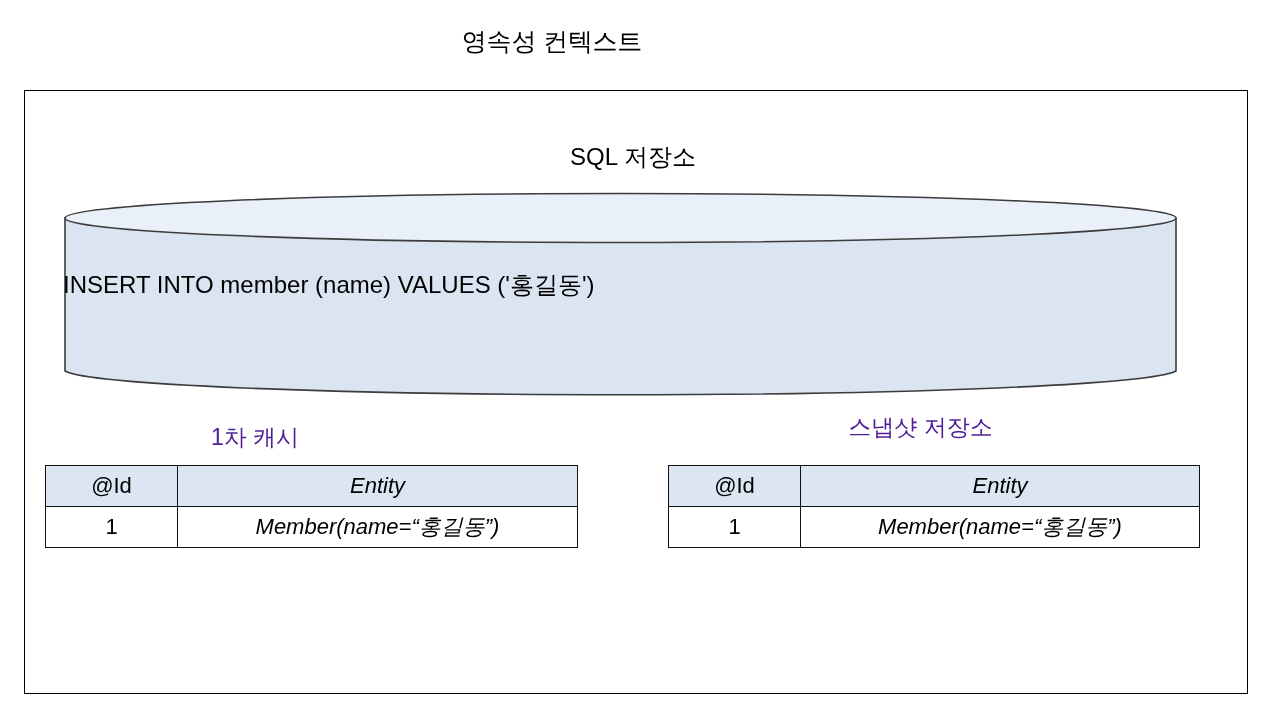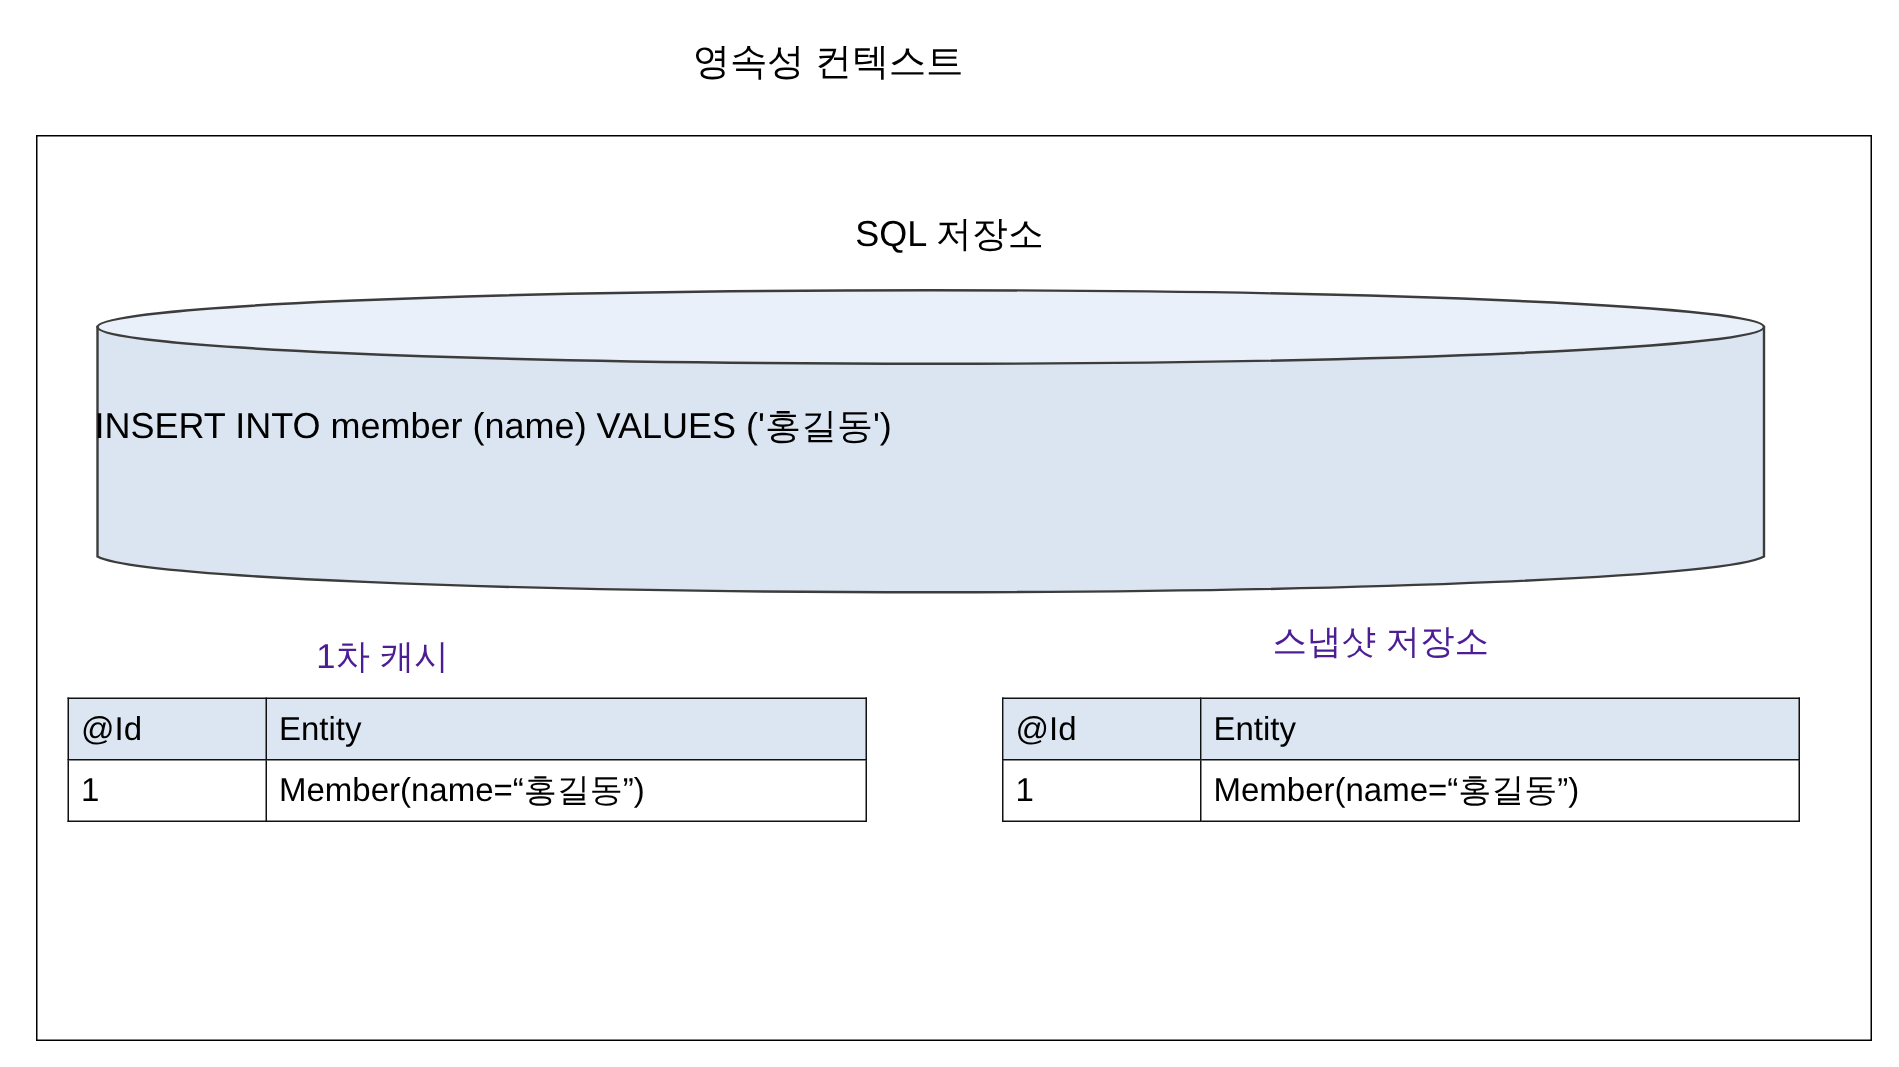--- a/index.html
+++ b/index.html
@@ -115,34 +115,34 @@
     top: 465px;
     width: 532px;
   }
   .store-table td,
   .store-table th {
     border: 1.3px solid #111111;
     height: 40px;
     padding: 0 8px;
     font-size: 22px;
     font-weight: normal;
-    text-align: left;
+    text-align: center;
     vertical-align: middle;
     color: #000;
     white-space: nowrap;
     overflow: hidden;
   }
   .store-table thead th {
     background: #dce6f2;
   }
   .store-table tbody td {
     background: #ffffff;
   }
   .col-id { width: 115px; }
-  .col-entity { width: auto; }
+  .col-entity { width: auto; font-style: italic; }
 </style>
 </head>
 <body>
 
 <div id="diagram-title">영속성 컨텍스트</div>
 
 <div id="context-frame"></div>
 
 <div id="sql-store-label">SQL 저장소</div>
 

